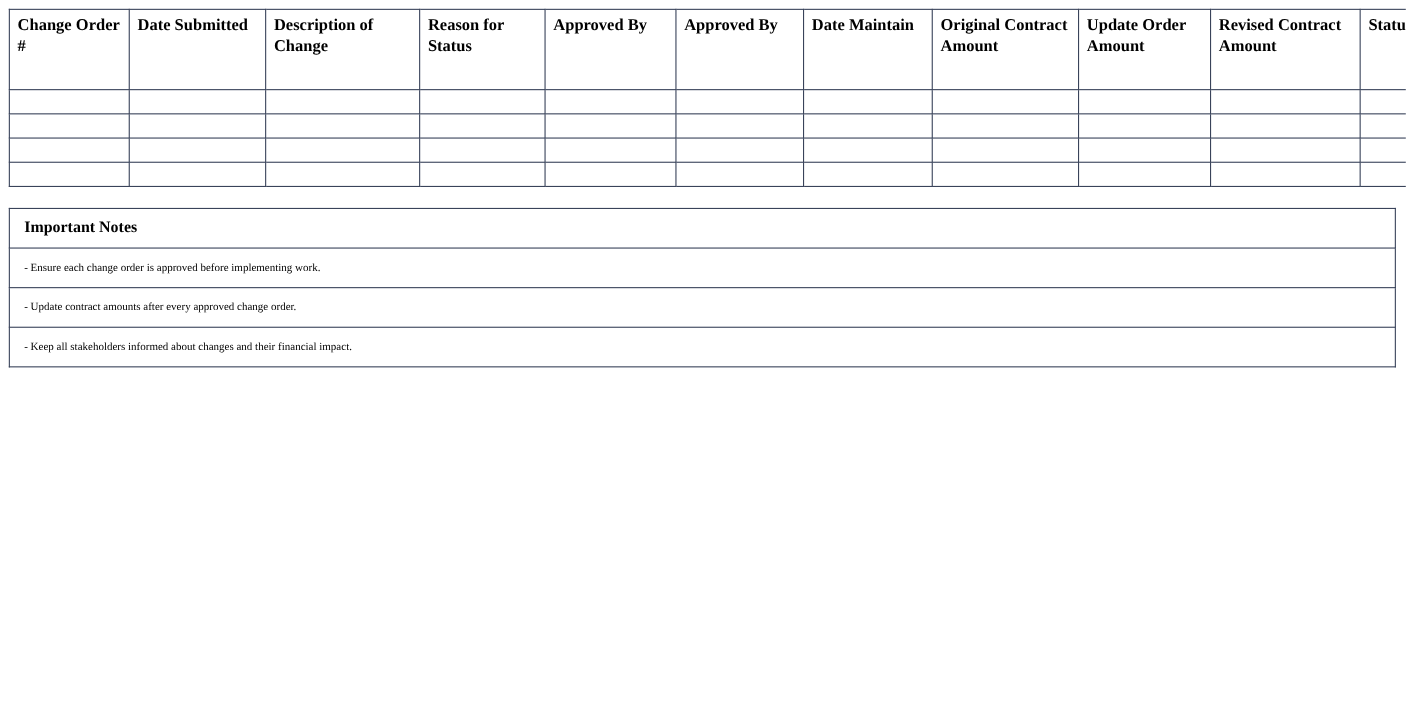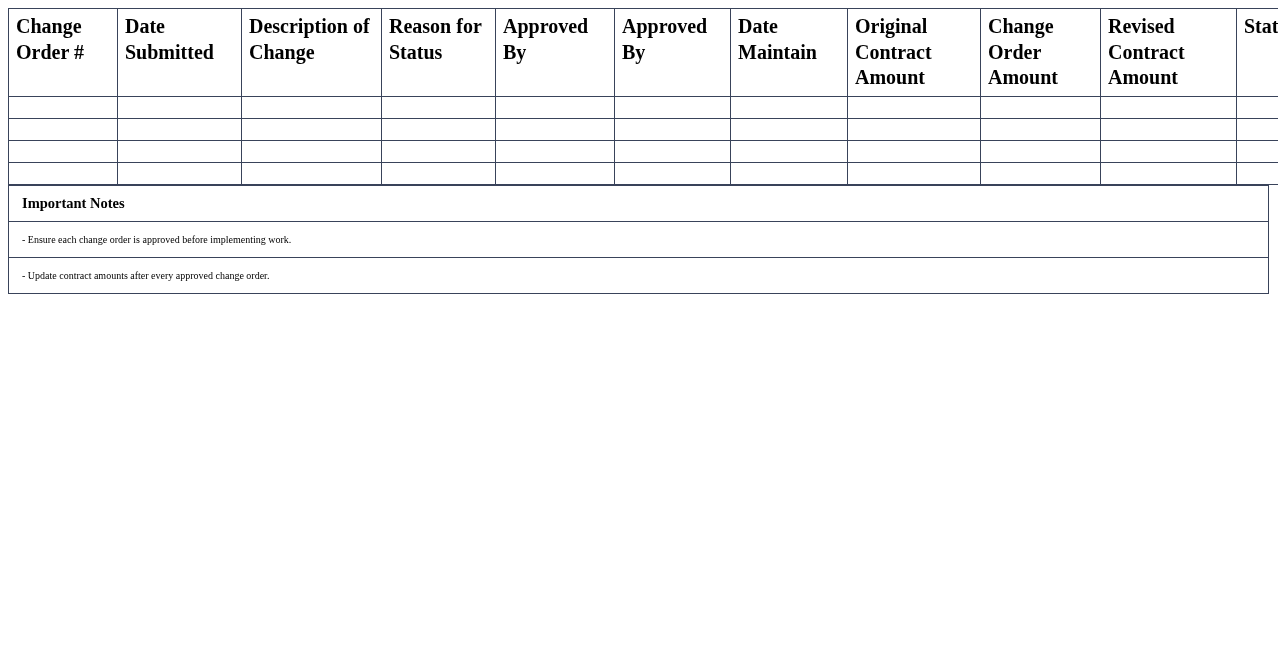--- a/index.html
+++ b/index.html
@@ -31,21 +31,21 @@
   
   .co-table {
     width: 1261px;
     border: 1px solid #39435a;
   }
   .co-table th,
   .co-table td {
     border: 1px solid #39435a;
     vertical-align: top;
     padding: 5px 6px 5px 7px;
-    font-size: 20px;
+    font-size: 15px;
     line-height: 1.28;
   }
   .co-table th {
     font-weight: bold;
     text-align: left;
     height: 62px;
   }
   .co-table td {
     height: 11px;
   }
@@ -58,20 +58,21 @@
   .c5  { width: 105px; }
   .c6  { width: 102px; }
   .c7  { width: 103px; }
   .c8  { width: 119px; }
   .c9  { width: 106px; }
   .c10 { width: 122px; margin-left: 40px; }
   .c11 { width: 72px;  }
 
   
   .notes-wrap {
+    margin-top: 19px;
   }
   .notes-table {
     width: 1261px;
     border: 1px solid #39435a;
   }
   .notes-table td {
     border: 1px solid #39435a;
     padding: 6px 6px 6px 13px;
     font-size: 10px;
     line-height: 1.3;
@@ -93,21 +94,21 @@
     <thead>
       <tr>
         <th class="c1">Change Order #</th>
         <th class="c2">Date Submitted</th>
         <th class="c3">Description of Change</th>
         <th class="c4">Reason for Status</th>
         <th class="c5">Approved By</th>
         <th class="c6">Approved By</th>
         <th class="c7">Date Maintain</th>
         <th class="c8">Original Contract Amount</th>
-        <th class="c9">Change Order Amount</th>
+        <th class="c9">Update Order Amount</th>
         <th class="c10">Revised Contract Amount</th>
         <th class="c11">Status</th>
 
       </tr>
     </thead>
     <tbody>
       <tr>
         <td></td>
         <td></td>
         <td></td>
@@ -171,17 +172,20 @@
       <tbody>
         <tr>
           <td class="notes-heading">Important Notes</td>
         </tr>
         <tr>
           <td>- Ensure each change order is approved before implementing work.</td>
         </tr>
         <tr>
           <td>- Update contract amounts after every approved change order.</td>
         </tr>
+        <tr>
+          <td>- Keep all stakeholders informed about changes and their financial impact.</td>
+        </tr>
       </tbody>
     </table>
   </div>
 
 </div>
 
 </body></html>

